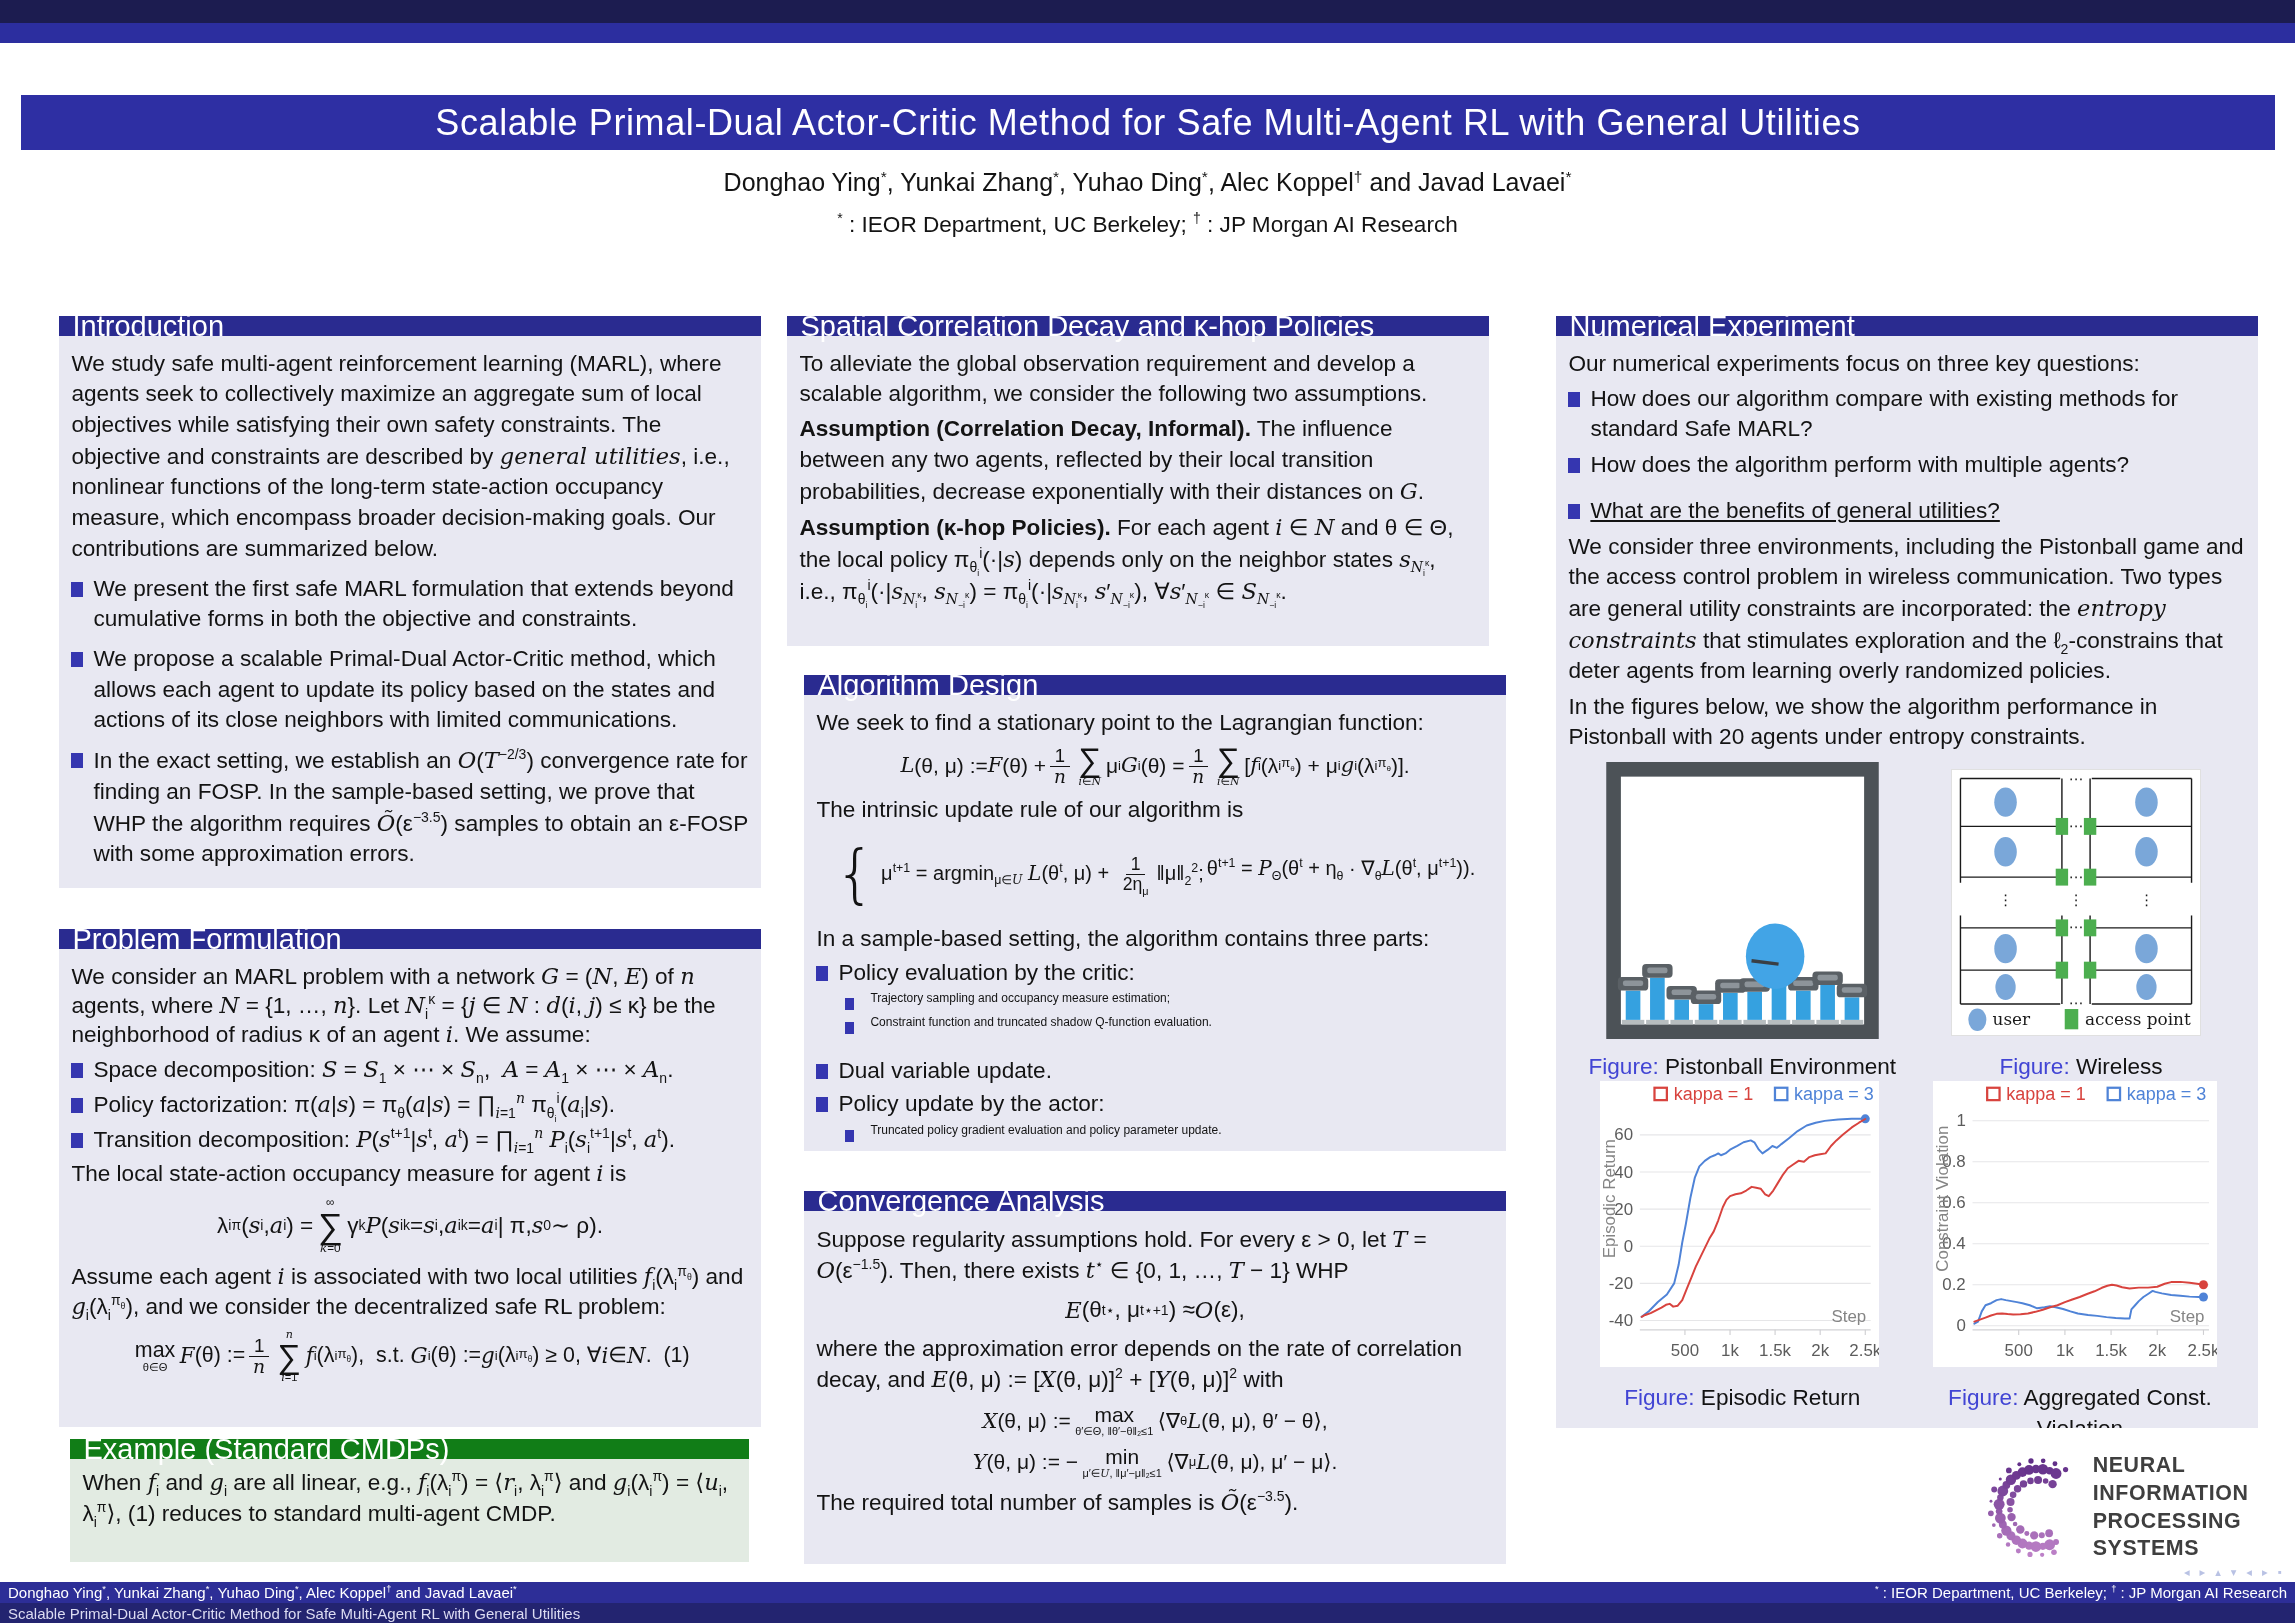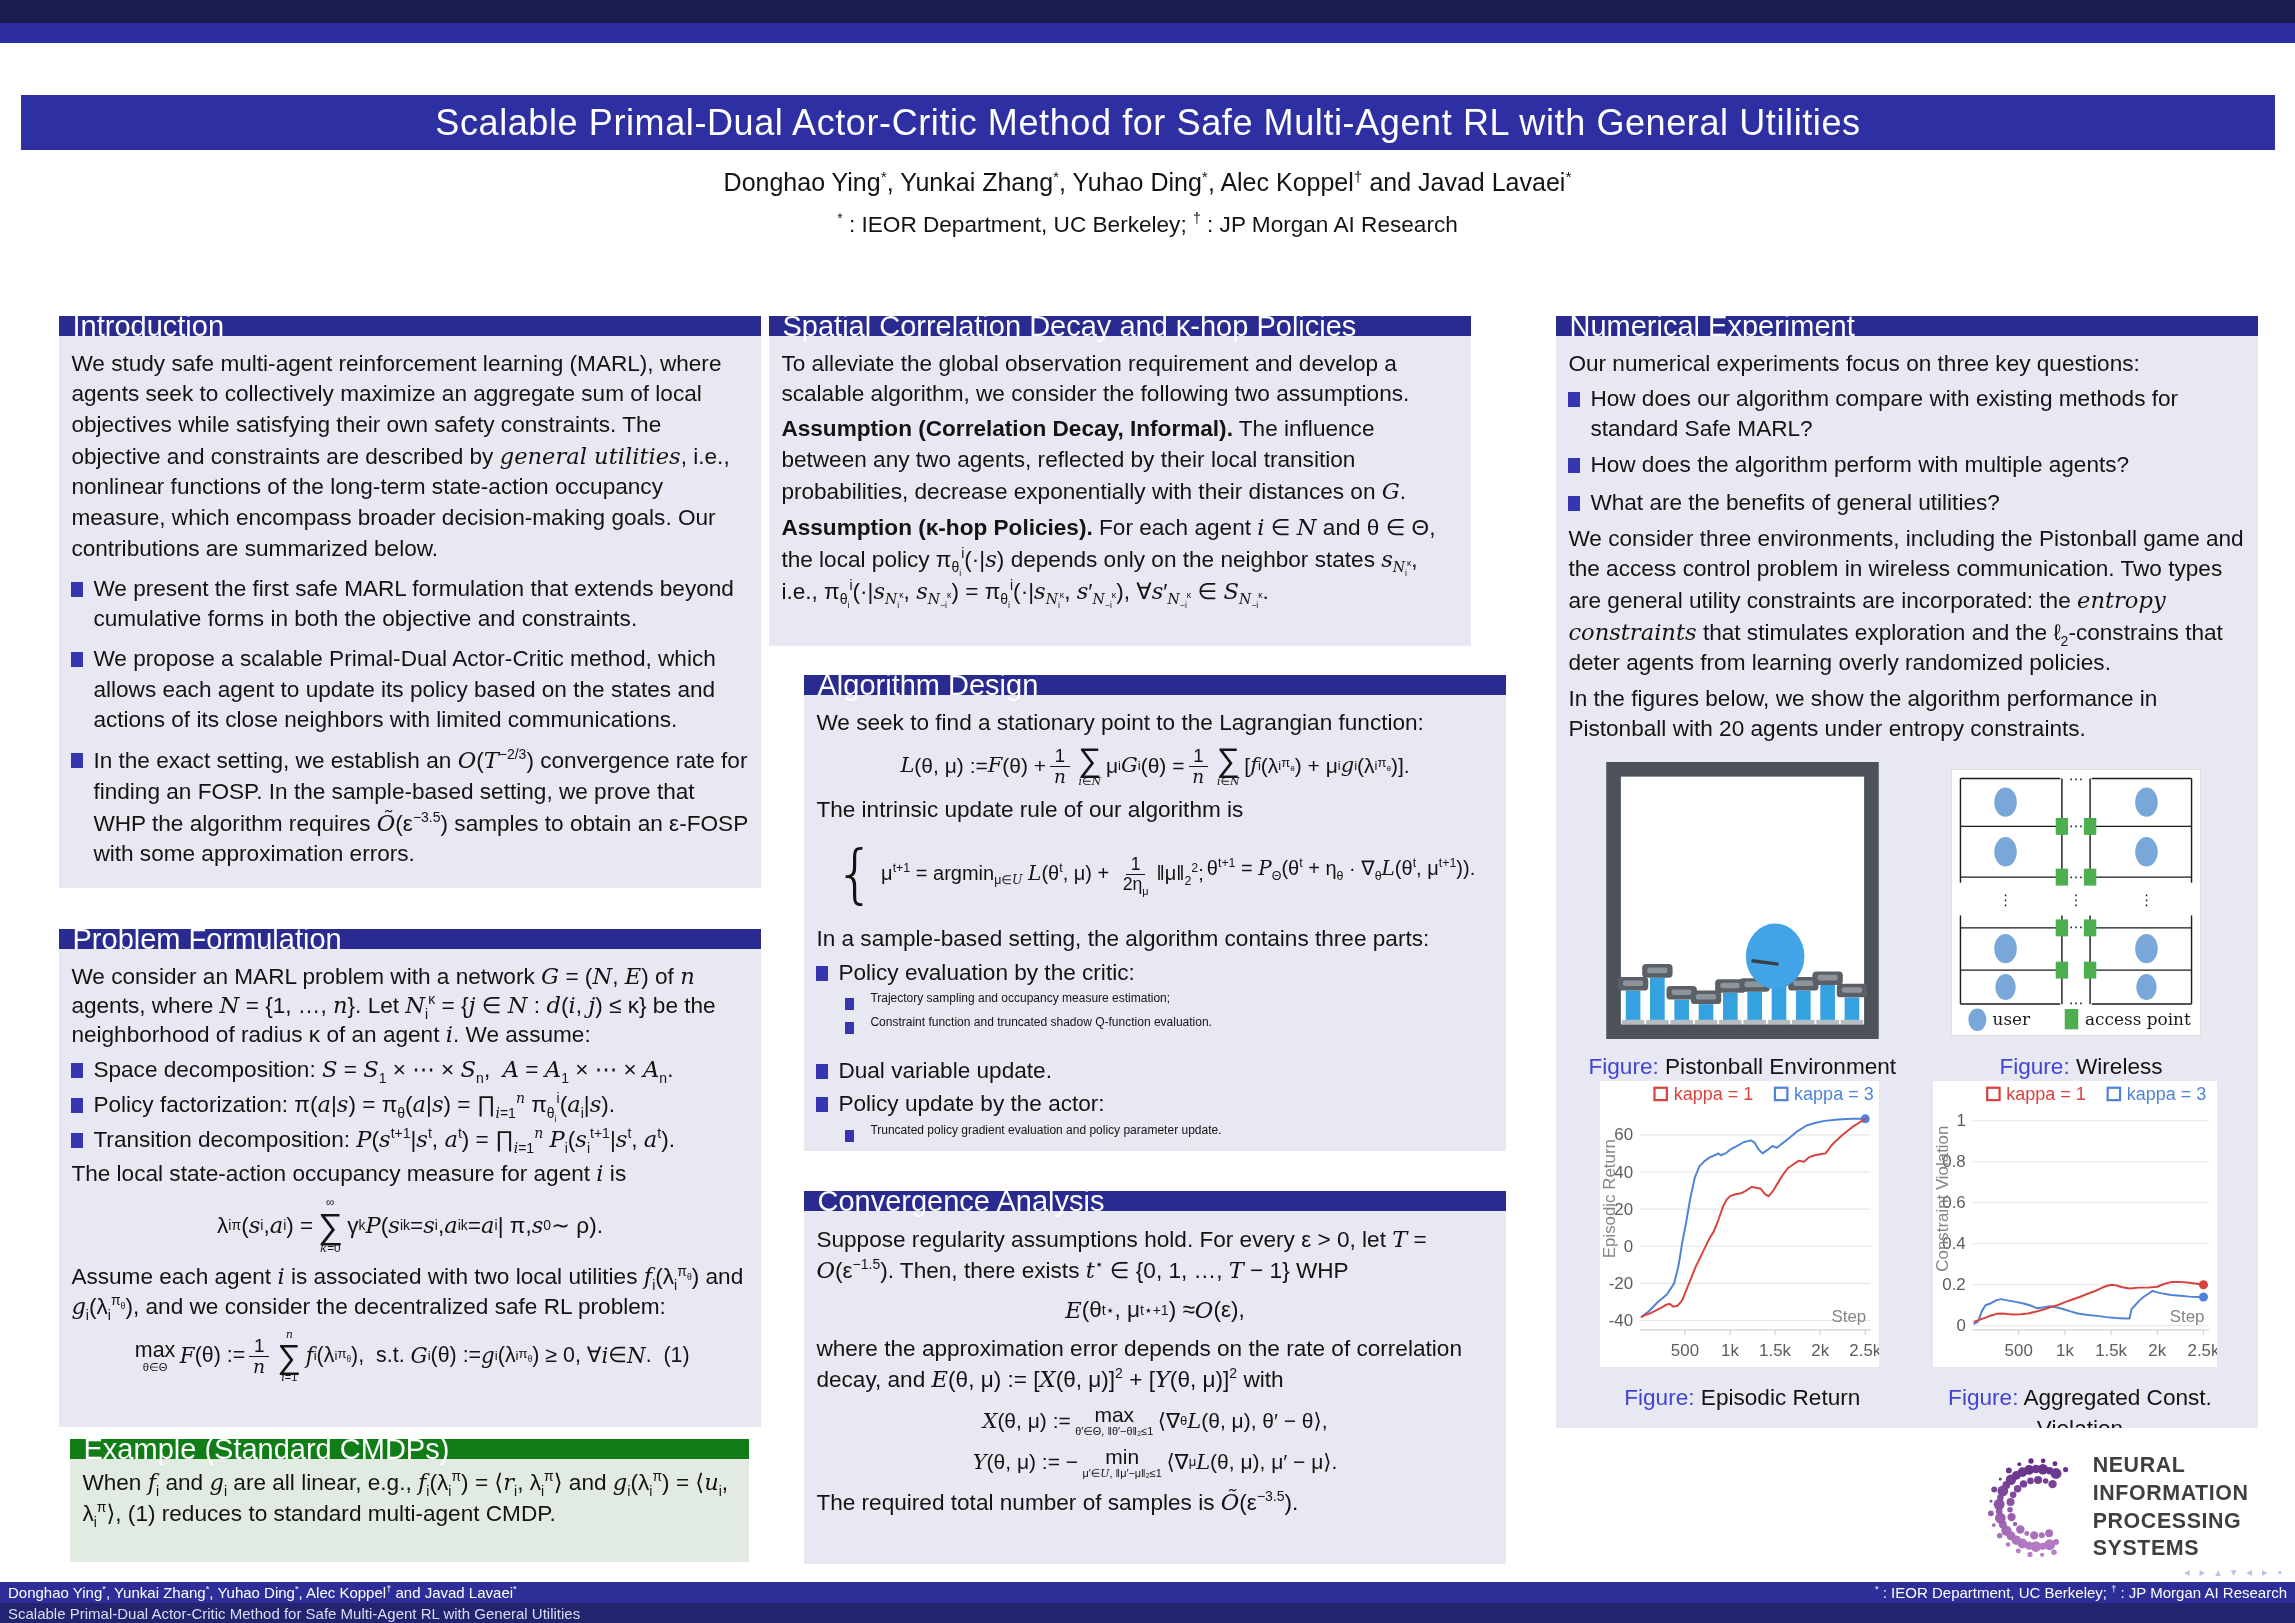--- a/index.html
+++ b/index.html
@@ -131,21 +131,21 @@
     </div>
   </div>
 
   <div class="abs" style="left:70px;top:1439px;width:679px;">
     <div class="block-hdr green">
       <span>Example (Standard CMDPs)</span>
     </div>
     <div class="block-body green" style="height:87px;">When <i>f</i><sub>i</sub> and <i>g</i><sub>i</sub> are all linear, e.g., <i>f</i><sub>i</sub>(λ<sub>i</sub><sup>π</sup>) = ⟨<i>r</i><sub>i</sub>, λ<sub>i</sub><sup>π</sup>⟩ and <i>g</i><sub>i</sub>(λ<sub>i</sub><sup>π</sup>) = ⟨<i>u</i><sub>i</sub>, λ<sub>i</sub><sup>π</sup>⟩, (1) reduces to standard multi-agent CMDP.</div>
   </div>
 
-  <div class="abs" style="left:769px;top:316px;width:702px;">
+  <div class="abs" style="left:787px;top:316px;width:702px;">
     <div class="block-hdr">
       <span>Spatial Correlation Decay and κ-hop Policies</span>
     </div>
     <div class="block-body" style="height:294px;">
       <div class="para">To alleviate the global observation requirement and develop a scalable algorithm, we consider the following two assumptions.</div>
       <div class="para"><b>Assumption (Correlation Decay, Informal).</b> The influence between any two agents, reflected by their local transition probabilities, decrease exponentially with their distances on <span class="cal">G</span>.</div>
       <div class="para"><b>Assumption (κ-hop Policies).</b> For each agent <i>i</i> ∈ <span class="cal">N</span> and θ ∈ Θ, the local policy π<sub>θ<sub>i</sub></sub><sup>i</sup>(·|<i>s</i>) depends only on the neighbor states <i>s</i><sub><span class="cal">N</span><sub>i</sub><sup>κ</sup></sub>, i.e., π<sub>θ<sub>i</sub></sub><sup>i</sup>(·|<i>s</i><sub><span class="cal">N</span><sub>i</sub><sup>κ</sup></sub>, <i>s</i><sub><span class="cal">N</span><sub>−i</sub><sup>κ</sup></sub>) = π<sub>θ<sub>i</sub></sub><sup>i</sup>(·|<i>s</i><sub><span class="cal">N</span><sub>i</sub><sup>κ</sup></sub>, <i>s</i>′<sub><span class="cal">N</span><sub>−i</sub><sup>κ</sup></sub>), ∀<i>s</i>′<sub><span class="cal">N</span><sub>−i</sub><sup>κ</sup></sub> ∈ <span class="cal">S</span><sub><span class="cal">N</span><sub>−i</sub><sup>κ</sup></sub>.</div>
     </div>
   </div>
 
@@ -234,21 +234,21 @@
     <div class="block-body" style="height:1076px;position:relative;">
       <div class="para">Our numerical experiments focus on three key questions:</div>
       <div class="brow" style="margin-top:4.5px;">
           <span class="bsq"></span>
           <span class="btxt">How does our algorithm compare with existing methods for standard Safe MARL?</span>
         </div>
       <div class="brow" style="margin-top:4.5px;">
           <span class="bsq"></span>
           <span class="btxt">How does the algorithm perform with multiple agents?</span>
         </div>
-      <div class="brow" style="margin-top:8px;">
+      <div class="brow" style="margin-top:16px;text-decoration:underline;">
           <span class="bsq"></span>
           <span class="btxt">What are the benefits of general utilities?</span>
         </div>
       <div class="para">We consider three environments, including the Pistonball game and the access control problem in wireless communication. Two types are general utility constraints are incorporated: the <i>entropy constraints</i> that stimulates exploration and the ℓ<sub>2</sub>-constrains that deter agents from learning overly randomized policies.</div>
       <div class="para">In the figures below, we show the algorithm performance in Pistonball with 20 agents under entropy constraints.</div>
 
       <svg id="pistonball-svg" class="abs" style="left:50px;top:426px;" width="273" height="277" viewBox="0 0 484 492">
           <rect x="0" y="0" width="484" height="492" fill="#4c5257"></rect>
           <rect x="26" y="26" width="432" height="440" fill="#ffffff"></rect>
           <rect x="27.6" y="458" width="40" height="8" fill="#b7bdbf"></rect>

